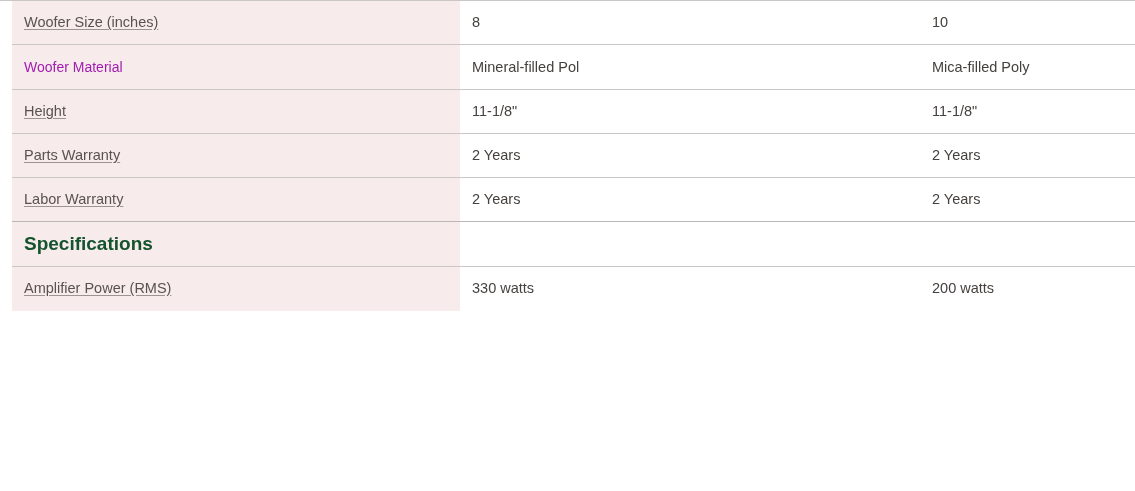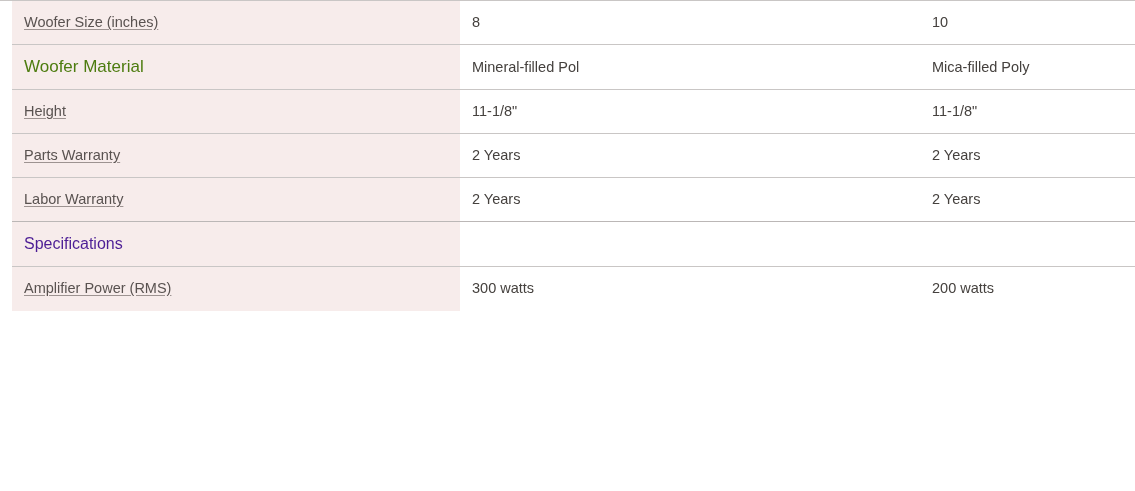--- a/index.html
+++ b/index.html
@@ -64,32 +64,32 @@
     color: #595250;
     text-decoration: underline;
     text-decoration-color: #9d9391;
     text-underline-offset: 2px;
     cursor: pointer;
     font-size: 14.5px;
   }
 
   
   .spec-plain {
-    color: #4d7c0f;
-    font-size: 17px;
+    color: #a21caf;
+    font-size: 14px;
   }
 
   
   .section-row td {
     border-top: 1px solid #bbb7b6;
   }
   .section-title {
-    font-weight: normal;
-    color: #4c1d95;
-    font-size: 16px;
+    font-weight: bold;
+    color: #14532d;
+    font-size: 19px;
   }
 
   
   .edge-top {
     position: absolute;
     top: 0; left: 0;
     width: 1135px; height: 1px;
     background: #c9c6c5;
   }
 </style>
@@ -130,17 +130,17 @@
         <td class="cell-value v1"><span>2 Years</span></td>
         <td class="cell-value v2"><span>2 Years</span></td>
       </tr>
       <tr class="section-row">
         <td class="cell-label"><span class="section-title">Specifications</span></td>
         <td class="cell-value v1"><span></span></td>
         <td class="cell-value v2"><span></span></td>
       </tr>
       <tr class="spec-row">
         <td class="cell-label"><span class="spec-link">Amplifier Power (RMS)</span></td>
-        <td class="cell-value v1"><span>300 watts</span></td>
+        <td class="cell-value v1"><span>330 watts</span></td>
         <td class="cell-value v2"><span>200 watts</span></td>
       </tr>
     </tbody>
 </table>
 
 </body></html>

